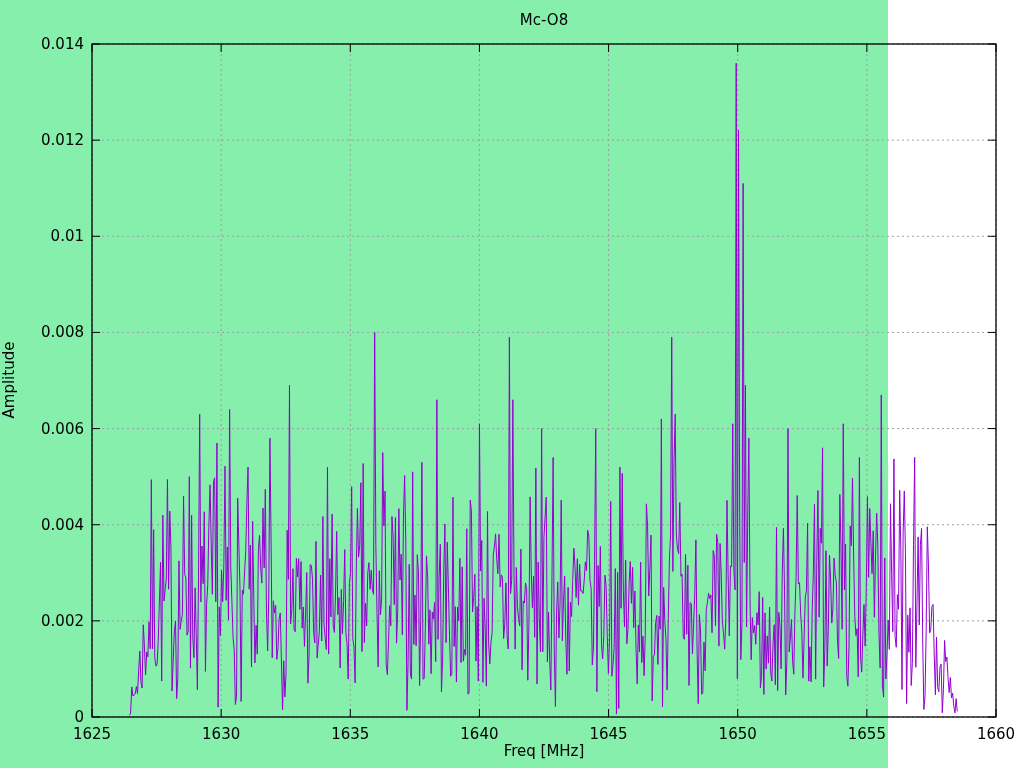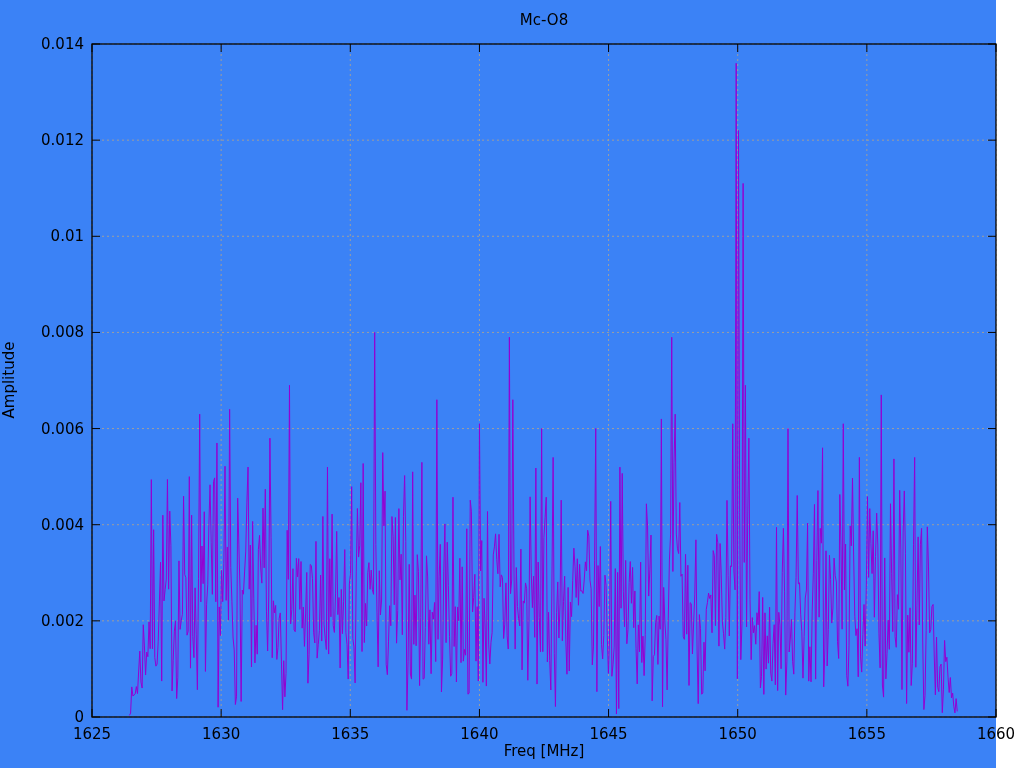--- a/index.html
+++ b/index.html
@@ -1,16 +1,16 @@
 <!DOCTYPE html>
 <html><head>
 <meta charset="utf-8">
 <style>
   html,body{margin:0;padding:0;background:#ffffff;}
-  #page{position:relative;width:996px;height:768px;background:#3b82f6;
+  #page{position:relative;width:888px;height:768px;background:#86efac;
         font-family:"DejaVu Sans","Liberation Sans",sans-serif;}
   svg text{font-family:"DejaVu Sans","Liberation Sans",sans-serif;fill:#000000;}
 </style>
 </head>
 <body>
 
 <div id="page">
   <svg id="plot" width="1024" height="768" viewBox="0 0 1024 768">
     <text id="chart-title" x="544" y="25" text-anchor="middle" font-size="15">Mc-O8</text>
     <text id="x-axis-label" x="544" y="756" text-anchor="middle" font-size="15">Freq [MHz]</text>

